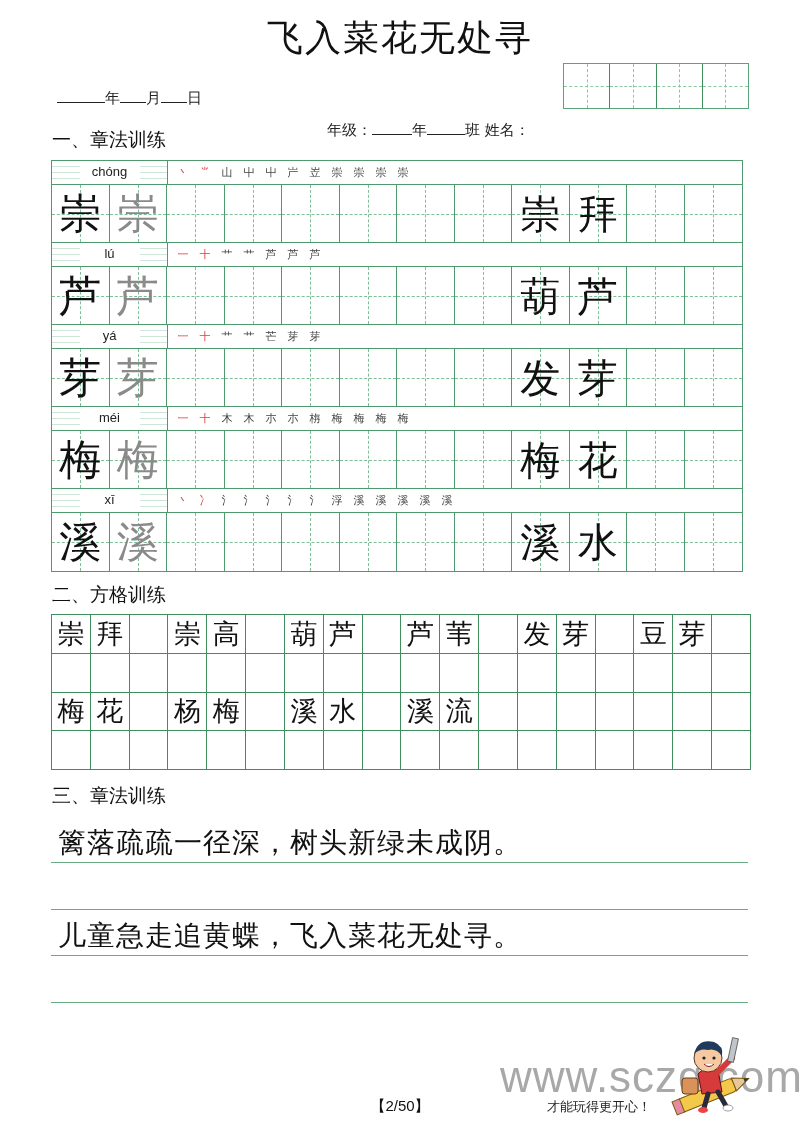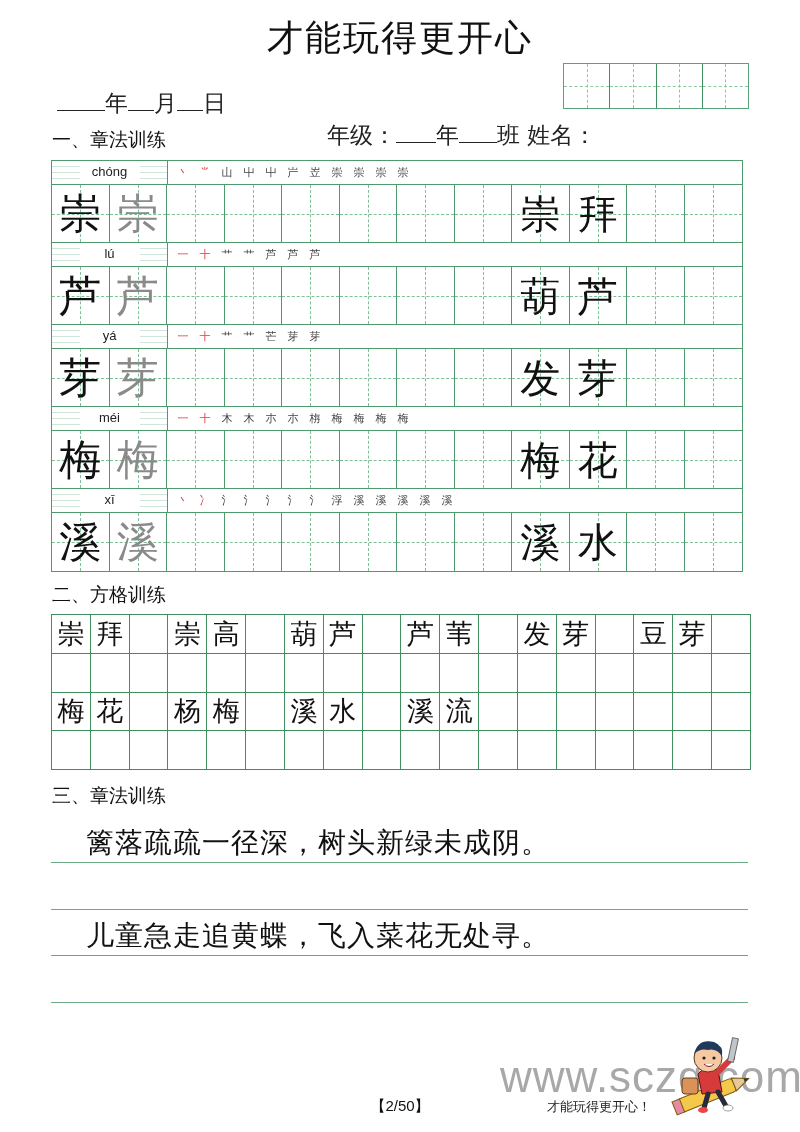--- a/index.html
+++ b/index.html
@@ -1,21 +1,21 @@
 <!DOCTYPE html>
 <html><head>
 <meta charset="utf-8">
 <style>
   html, body { margin: 0; padding: 0; background: #ffffff; }
   body { width: 800px; height: 1132px; position: relative; overflow: hidden;
          font-family: "DejaVu Sans", sans-serif; color: #111; }
   .abs { position: absolute; }
   .title { left: 0; width: 800px; top: 14px; text-align: center; font-size: 36px;
            font-family: "DejaVu Sans", sans-serif; letter-spacing: 2px; color: #111; }
-  .info { top: 88px; font-size: 23px; font-family: "DejaVu Serif", serif; color: #222; white-space: nowrap; }
+  .info { top: 88px; font-size: 15px; font-family: "DejaVu Serif", serif; color: #222; white-space: nowrap; }
   .blank { display: inline-block; border-bottom: 1px solid #222; height: 14px; vertical-align: baseline; }
   .namebox { left: 563px; top: 63px; width: 186px; height: 46px; border: 1.5px solid #5aa378; box-sizing: border-box; display: flex; }
   .namecell { flex: 1; position: relative; border-left: 1.5px solid #3f8f5e; }
   .namecell:first-child { border-left: none; }
   .namecell::before { content: ""; position: absolute; left: 50%; top: 0; bottom: 0; border-left: 1px dashed #8cc7a4; }
   .namecell::after { content: ""; position: absolute; top: 50%; left: 0; right: 0; border-top: 1px dashed #8cc7a4; }
   .section-h { left: 52px; font-size: 19px; font-family: "DejaVu Sans", sans-serif; color: #111; }
 
   
   .g1 { left: 51px; top: 160px; width: 692px; }
@@ -43,31 +43,31 @@
   .tg .word { color: #111; font-size: 40px; background: transparent; }
 
   
   .g2 { left: 51px; top: 614px; width: 700px; height: 156px; display: grid;
         grid-template-columns: repeat(18, 1fr); grid-template-rows: repeat(4, 1fr);
         border-top: 1.5px solid #3f8f5e; border-left: 1.5px solid #3f8f5e; box-sizing: border-box; }
   .g2c { border-right: 1.5px solid #3f8f5e; border-bottom: 1.5px solid #3f8f5e; display: flex; align-items: center;
          justify-content: center; font-size: 27px; font-family: "DejaVu Serif", serif; color: #111; }
 
   
-  .poem { left: 58px; font-size: 28px; font-family: "DejaVu Serif", serif; color: #111; letter-spacing: 1px; white-space: nowrap; margin-left: 28px; }
+  .poem { left: 58px; font-size: 28px; font-family: "DejaVu Serif", serif; color: #111; letter-spacing: 1px; white-space: nowrap; }
   .rule { left: 51px; width: 697px; height: 0; border-top: 1.5px solid #6aab84; }
 
   .pageno { left: 0; width: 800px; top: 1097px; text-align: center; font-size: 15px; font-family: "Liberation Sans", sans-serif; color: #111; }
   .watermark { left: 500px; top: 1052px; font-size: 44px; color: #9a9a9a; font-family: "Liberation Sans", sans-serif; letter-spacing: 1px; opacity: 0.85; }
   .slogan { font-size: 13px; font-family: "DejaVu Serif", serif; color: #222; white-space: nowrap; }
 </style>
 </head>
 <body>
 
-<div class="abs title">才能玩得更开心</div>
+<div class="abs title">飞入菜花无处寻</div>
 
 <div class="abs info" style="left:57px;">
   <span class="blank" style="width:48px"></span><span>年</span><span class="blank" style="width:26px"></span><span>月</span><span class="blank" style="width:26px"></span><span>日</span>
 </div>
 
 <div class="abs info" style="left:327px;margin-top:32px;">
   <span>年级：</span><span class="blank" style="width:40px"></span><span>年</span><span class="blank" style="width:38px"></span><span>班</span>
   <span>姓名：</span>
 </div>
 

